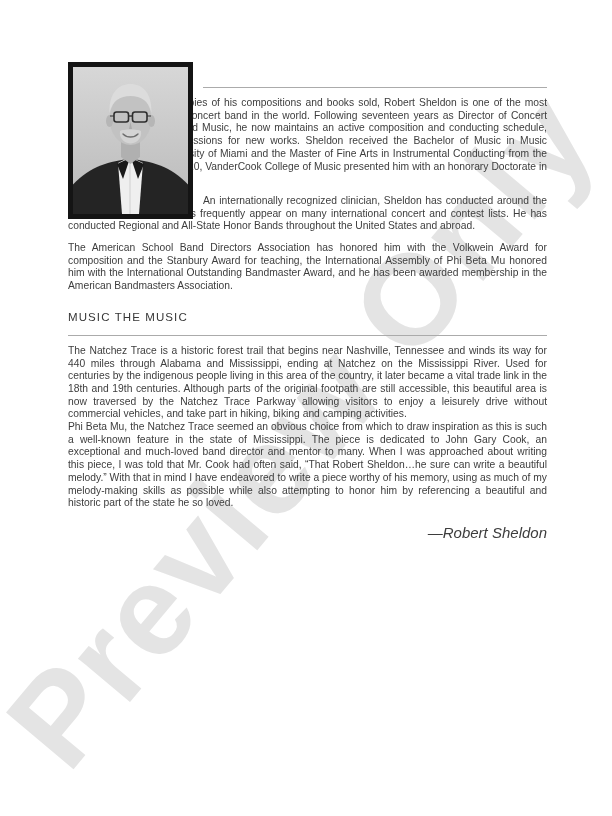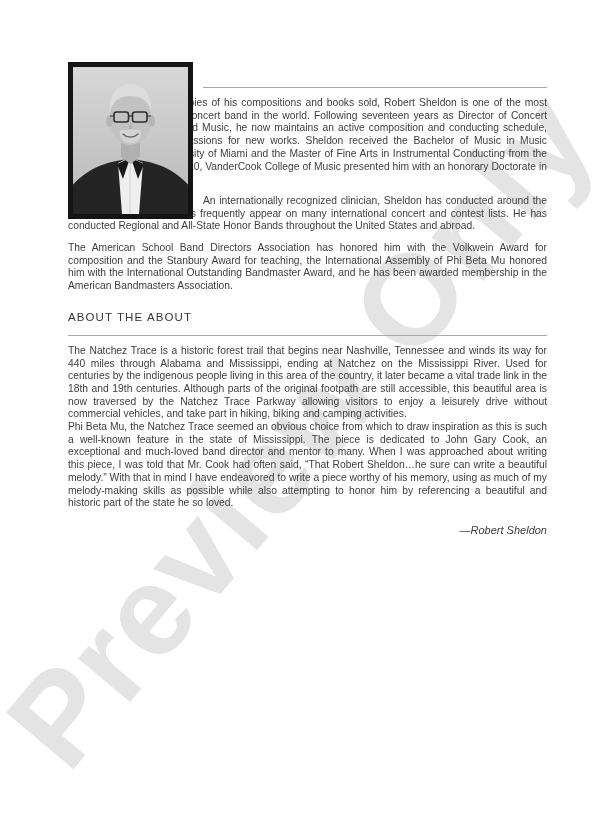--- a/index.html
+++ b/index.html
@@ -74,21 +74,21 @@
     text-align: justify;
     color: #3d3d3d;
   }
   p.body-text.first-line-indent { text-indent: 135px; }
   p.body-text.no-gap { margin-top: 0; }
 
   .music-section { margin-top: 17px; }
 
   .signature {
     margin-top: 14px;
-    font-size: 11px;
+    font-size: 15px;
     font-style: italic;
     text-align: right;
     color: #3d3d3d;
   }
 </style>
 </head>
 <body>
 
 <div class="page">
 
@@ -142,21 +142,21 @@
       <hr class="rule beside-photo">
 
       <p class="body-text beside-photo">With over three million copies of his compositions and books sold, Robert Sheldon is one of the most performed composers of concert band in the world. Following seventeen years as Director of Concert Band Publications for Alfred Music, he now maintains an active composition and conducting schedule, regularly accepting commissions for new works. Sheldon received the Bachelor of Music in Music Education from the University of Miami and the Master of Fine Arts in Instrumental Conducting from the University of Florida. In 2020, VanderCook College of Music presented him with an honorary Doctorate in Music Education.</p>
 
       <p class="body-text first-line-indent">An internationally recognized clinician, Sheldon has conducted around the world and his compositions frequently appear on many international concert and contest lists. He has conducted Regional and All-State Honor Bands throughout the United States and abroad.</p>
 
       <p class="body-text">The American School Band Directors Association has honored him with the Volkwein Award for composition and the Stanbury Award for teaching, the International Assembly of Phi Beta Mu honored him with the International Outstanding Bandmaster Award, and he has been awarded membership in the American Bandmasters Association.</p>
     </section>
 
     <section class="music-section">
-      <h2 class="section-heading">ABOUT THE ABOUT</h2>
+      <h2 class="section-heading">MUSIC THE MUSIC</h2>
       <hr class="rule">
 
       <p class="body-text">The Natchez Trace is a historic forest trail that begins near Nashville, Tennessee and winds its way for 440 miles through Alabama and Mississippi, ending at Natchez on the Mississippi River. Used for centuries by the indigenous people living in this area of the country, it later became a vital trade link in the 18th and 19th centuries. Although parts of the original footpath are still accessible, this beautiful area is now traversed by the Natchez Trace Parkway allowing visitors to enjoy a leisurely drive without commercial vehicles, and take part in hiking, biking and camping activities.</p>
 
       <p class="body-text no-gap">Phi Beta Mu, the Natchez Trace seemed an obvious choice from which to draw inspiration as this is such a well-known feature in the state of Mississippi. The piece is dedicated to John Gary Cook, an exceptional and much-loved band director and mentor to many. When I was approached about writing this piece, I was told that Mr. Cook had often said, “That Robert Sheldon…he sure can write a beautiful melody.” With that in mind I have endeavored to write a piece worthy of his memory, using as much of my melody-making skills as possible while also attempting to honor him by referencing a beautiful and historic part of the state he so loved.</p>
 
       <div class="signature">—Robert Sheldon</div>
     </section>
 
   </div>

